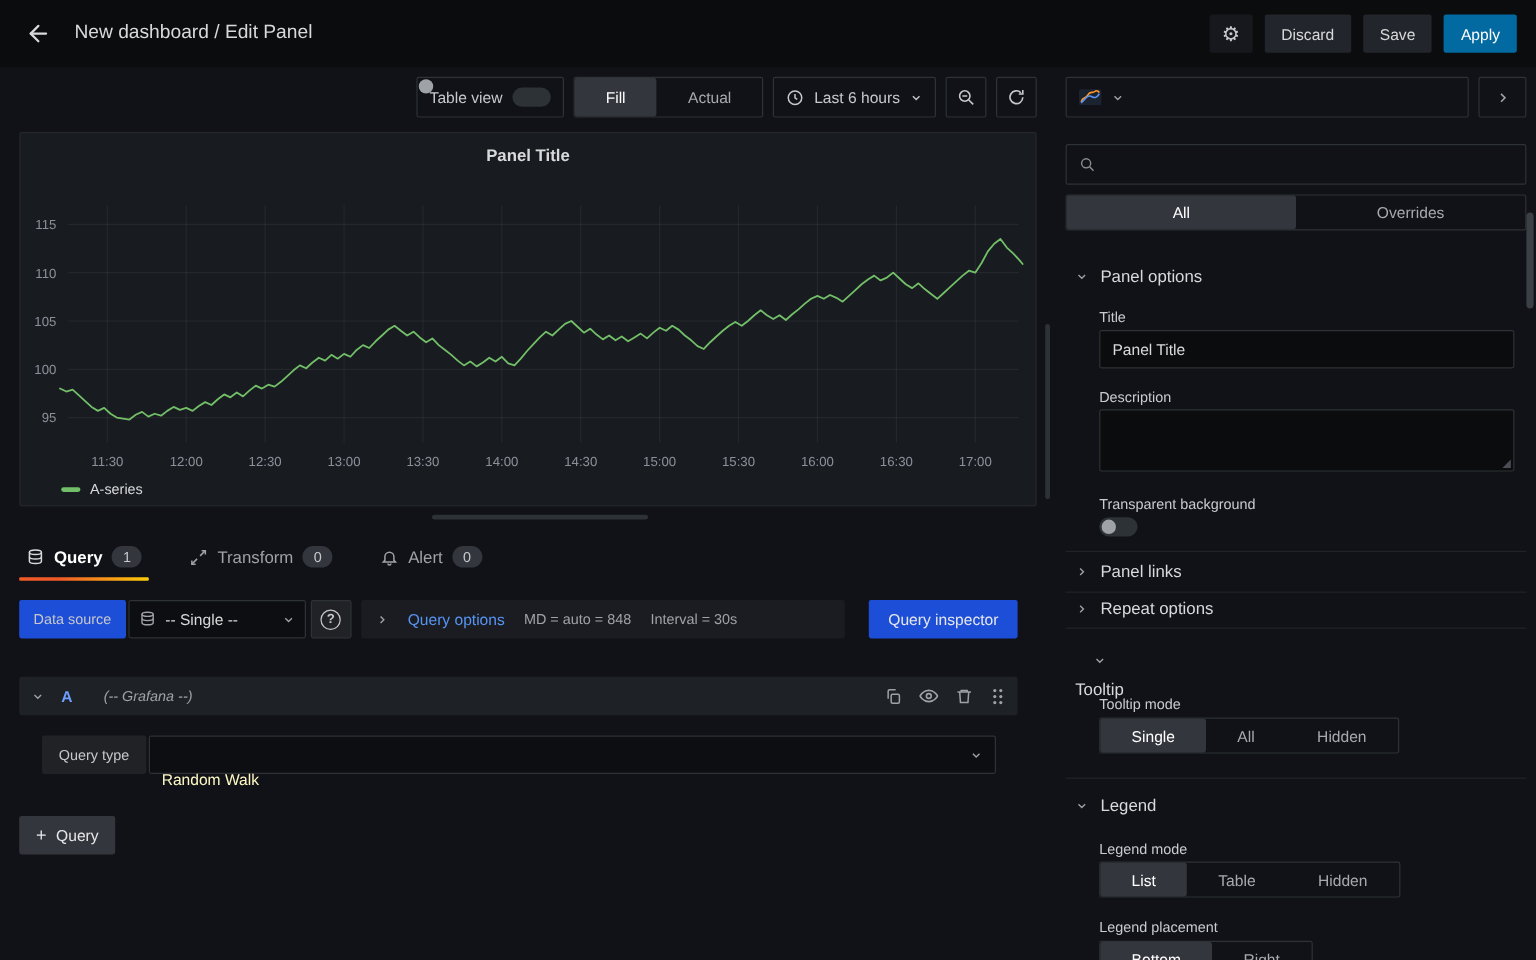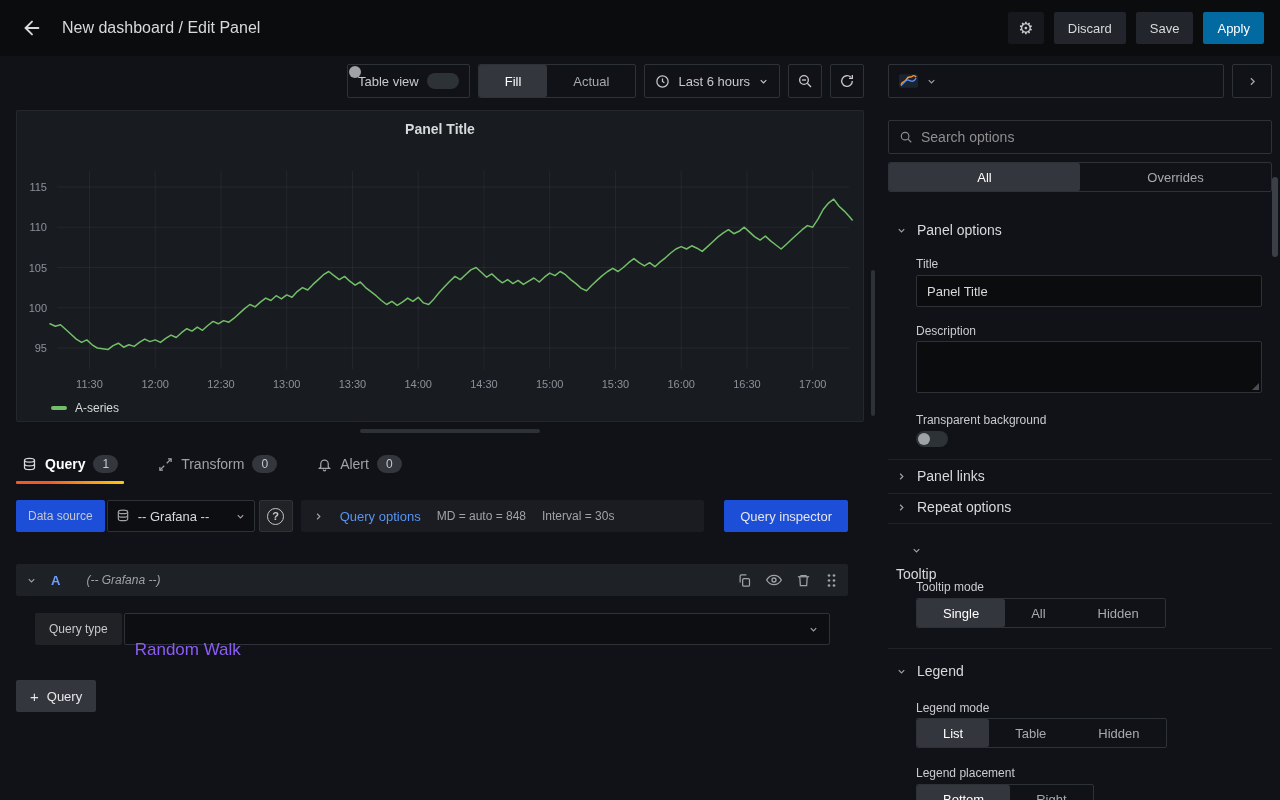--- a/index.html
+++ b/index.html
@@ -63,21 +63,21 @@
 
   .q-row { position:absolute; top:508px; left:16px; right:18px; height:32px; background:#1e2126; border-radius:2px; display:flex; align-items:center; padding:0 10px; gap:10px; }
   .q-row .ref { color:#6e9fff; font-weight:600; font-size:13px; margin-left:4px; }
   .q-row .hint { color:#9fa2a7; font-size:12px; font-style:italic; margin-left:16px; flex:1; }
   .q-row .acts { display:flex; align-items:center; gap:14px; color:#9fa2a7; }
   .q-row .acts .a-icn { cursor:pointer; display:flex; }
 
   .qt-row { position:absolute; top:557px; left:35px; right:36px; height:32px; display:flex; }
   .qt-label { background:#202226; border-radius:2px; display:flex; align-items:center; padding:0 14px; font-size:12px; font-weight:500; color:#c7c8cc; }
   .qt-select { flex:1; margin-left:2px; background:#0d0e12; border:1px solid #2c3235; border-radius:2px; display:flex; align-items:center; padding:0 10px; cursor:pointer; }
-  .qt-select .val { flex:1; font-size:17px; color:#8b5cf6;margin-top:41px; }
+  .qt-select .val { flex:1; font-size:13px; color:#fef9c3;margin-top:41px; }
 
   .add-query { position:absolute; top:624px; left:16px; height:32px; background:#34363d; border:none; border-radius:2px; color:#e6e7e9; font-size:13px; font-weight:500; padding:0 14px; display:flex; align-items:center; gap:8px; cursor:pointer; font-family:inherit; }
   .add-query .plus { font-size:15px; font-weight:400; }
 
   
   .split { position:absolute; top:56px; left:866px; width:14px; bottom:0; cursor:col-resize; }
   .split .thumb { position:absolute; left:5px; top:214px; width:4px; height:146px; background:#2c3235; border-radius:2px; }
 
   
   .options { position:absolute; top:56px; left:880px; width:400px; bottom:0; overflow:hidden; }
@@ -257,21 +257,21 @@
   <div class="ds-row">
     <div class="ds-label">Data source</div>
     <div class="ds-picker">
       <span class="icn muted">
         <svg width="14" height="14" viewBox="0 0 24 24" fill="none" stroke="currentColor" stroke-width="2">
             <ellipse cx="12" cy="5" rx="8" ry="3"></ellipse>
             <path d="M4 5v6c0 1.7 3.6 3 8 3s8-1.3 8-3V5"></path>
             <path d="M4 11v6c0 1.7 3.6 3 8 3s8-1.3 8-3v-6"></path>
           </svg>
       </span>
-      <span class="val">-- Grafana --</span>
+      <span class="val">-- Single --</span>
       <span class="icn muted">
         <svg width="11" height="11" viewBox="0 0 24 24" fill="none" stroke="currentColor" stroke-width="2.5">
             <polyline points="6 9 12 15 18 9"></polyline>
           </svg>
       </span>
     </div>
     <div class="ds-help">
       <span class="qmark">?</span>
     </div>
     <div class="q-opts">
@@ -376,21 +376,20 @@
     </button>
   </div>
 
   <div class="search-box">
     <span class="icn">
       <svg width="14" height="14" viewBox="0 0 24 24" fill="none" stroke="currentColor" stroke-width="2">
           <circle cx="10.5" cy="10.5" r="6.5"></circle>
           <path d="M15.5 15.5L21 21"></path>
         </svg>
     </span>
-    <input type="text" placeholder="Search options" style="">
   </div>
 
   <div class="seg grow filter-seg">
       <div class="seg-btn sel">All</div>
       <div class="seg-btn">Overrides</div>
     </div>
 
   <div class="sect-h" style="top:166px;">
     <span class="chev">
       <svg width="11" height="11" viewBox="0 0 24 24" fill="none" stroke="currentColor" stroke-width="2.5">

